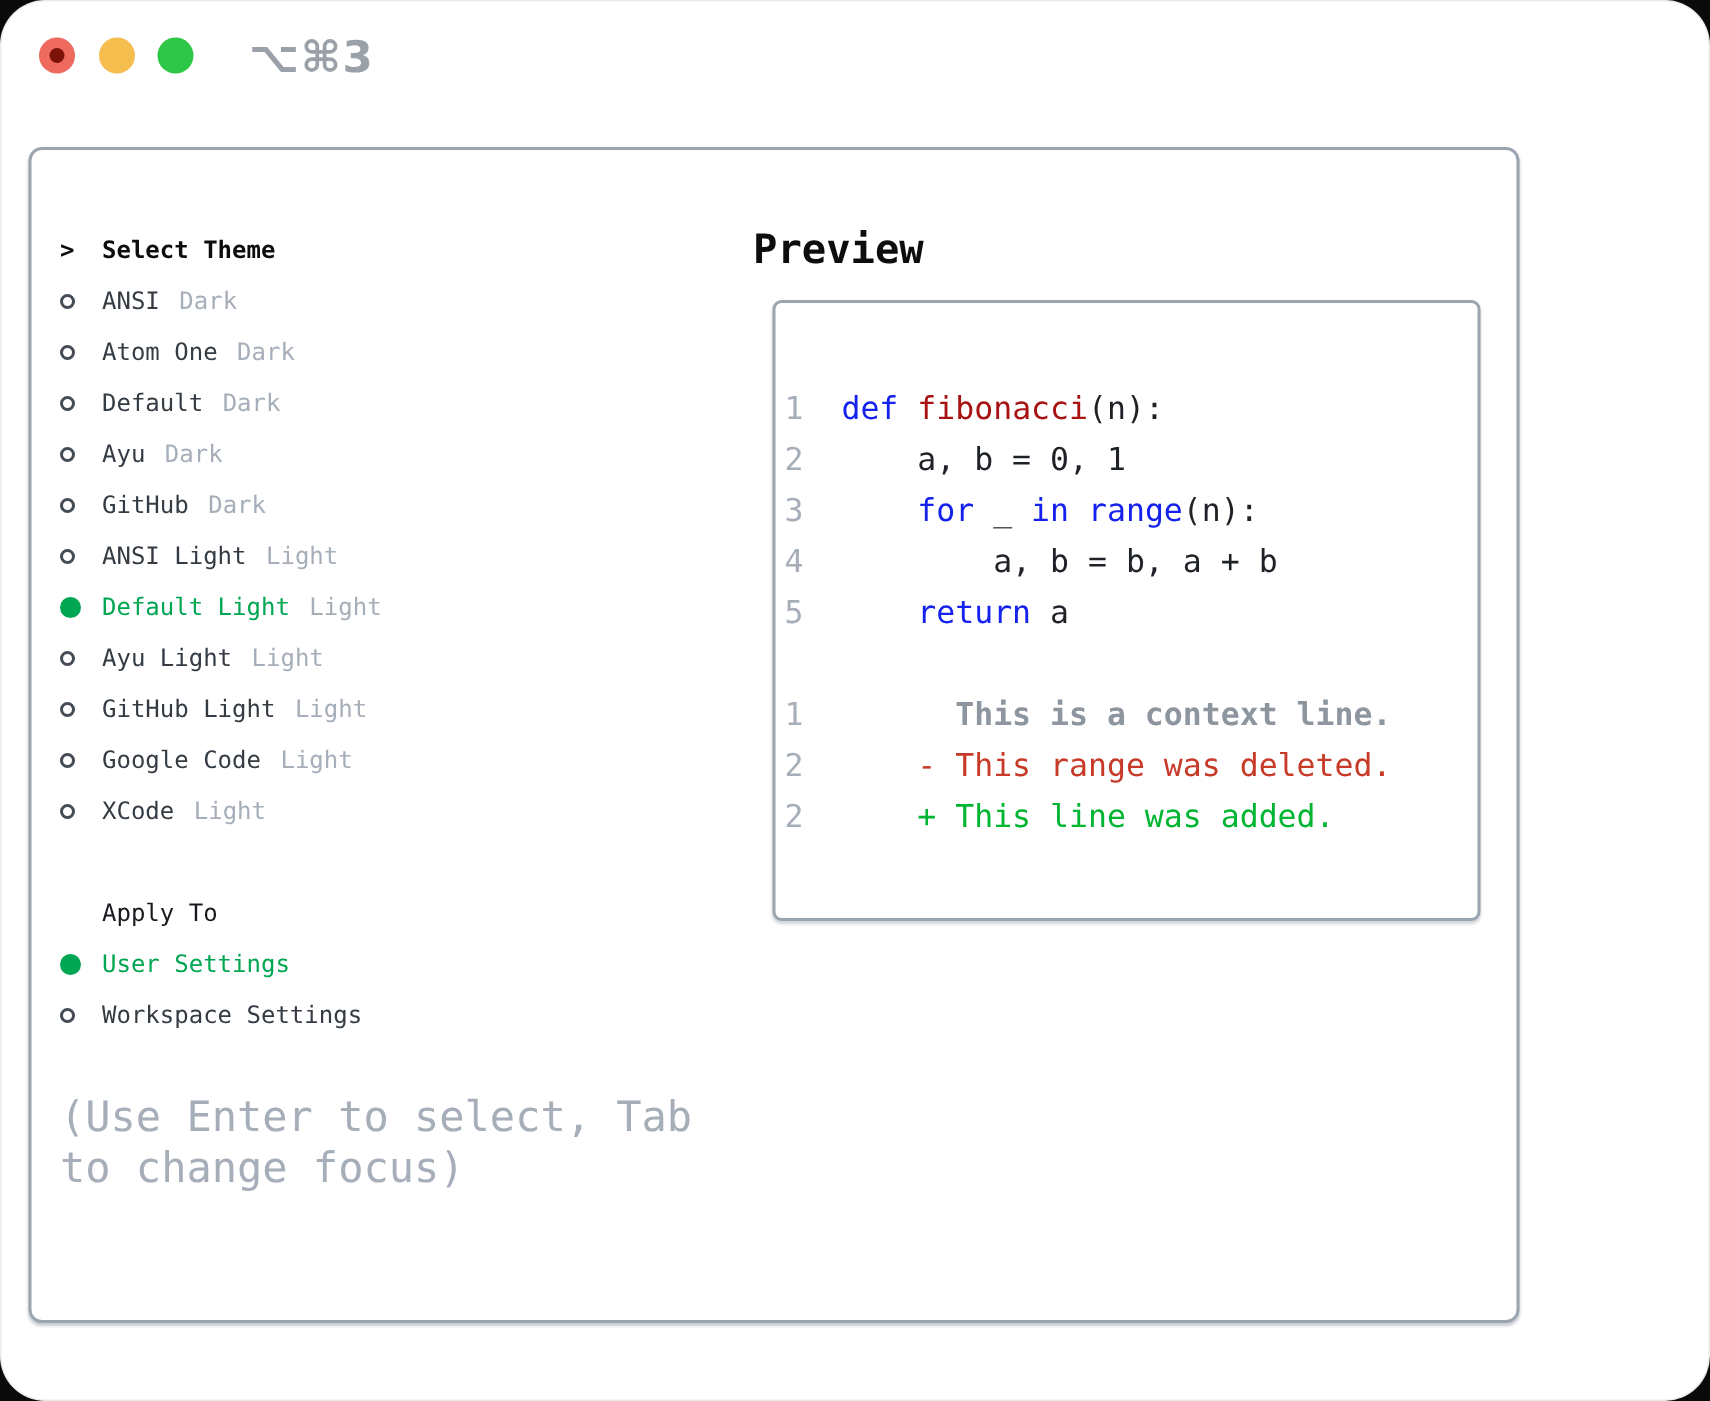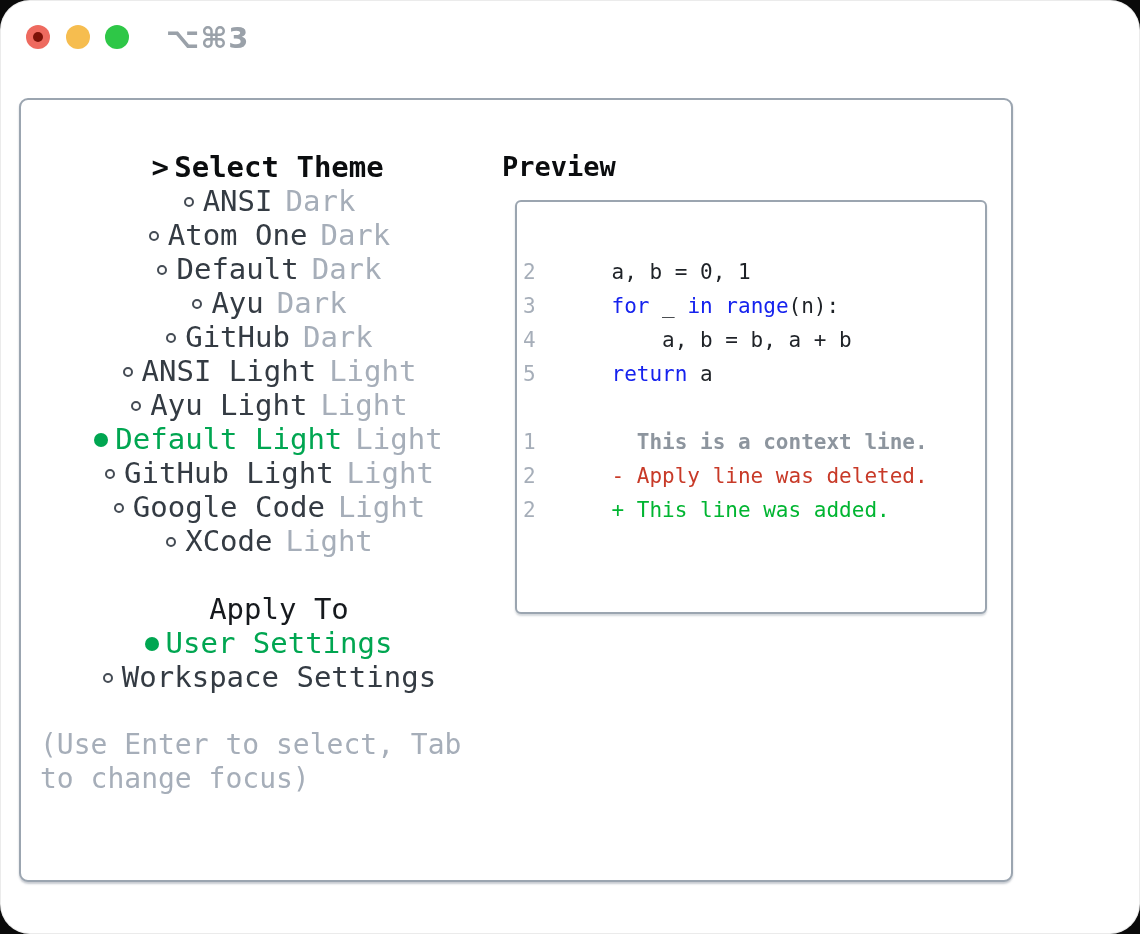--- a/index.html
+++ b/index.html
@@ -34,21 +34,21 @@
   }
   
   .panel {
     position: absolute; left: 19px; top: 98px; width: 994px; height: 784px;
     border: 2px solid var(--border-gray, #9ba5b0); border-radius: 9px;
     background: #ffffff;
     box-shadow: 0 2px 2px rgba(130,140,152,0.45);
   }
   
   .left-col { position: absolute; left: 19px; top: 50px; width: 450px; }
-  .row { height: 34px; line-height: 34px; font-size: 29px; white-space: nowrap; text-align: center; }
+  .row { height: 34px; line-height: 34px; font-size: 16px; white-space: nowrap; }
   .row.blank { height: 34px; }
   .marker-cell { display: inline-block; width: 28px; vertical-align: top; }
   .prompt { font-weight: bold; color: #0b0d0f; }
   .header-text { font-weight: bold; color: #0b0d0f; }
   .radio-ring {
     display: inline-block; width: 10px; height: 10px; border-radius: 50%;
     border: 2px solid #454c55; margin-bottom: 2px; vertical-align: middle;
   }
   .radio-dot {
     display: inline-block; width: 14px; height: 14px; border-radius: 50%;
@@ -101,47 +101,48 @@
       <div class="row">
         <span class="marker-cell prompt">&gt;</span><span class="header-text">Select Theme</span>
       </div>
       <div id="theme-items">
           <div class="row"><span class="marker-cell"><span class="radio-ring"></span></span><span class="item-name">ANSI</span><span class="item-variant">Dark</span></div>
           <div class="row"><span class="marker-cell"><span class="radio-ring"></span></span><span class="item-name">Atom One</span><span class="item-variant">Dark</span></div>
           <div class="row"><span class="marker-cell"><span class="radio-ring"></span></span><span class="item-name">Default</span><span class="item-variant">Dark</span></div>
           <div class="row"><span class="marker-cell"><span class="radio-ring"></span></span><span class="item-name">Ayu</span><span class="item-variant">Dark</span></div>
           <div class="row"><span class="marker-cell"><span class="radio-ring"></span></span><span class="item-name">GitHub</span><span class="item-variant">Dark</span></div>
           <div class="row"><span class="marker-cell"><span class="radio-ring"></span></span><span class="item-name">ANSI Light</span><span class="item-variant">Light</span></div>
+          <div class="row"><span class="marker-cell"><span class="radio-dot"></span></span><span class="item-name selected">Default Light</span><span class="item-variant">Light</span></div>
           <div class="row"><span class="marker-cell"><span class="radio-ring"></span></span><span class="item-name">Ayu Light</span><span class="item-variant">Light</span></div>
-          <div class="row"><span class="marker-cell"><span class="radio-dot"></span></span><span class="item-name selected">Default Light</span><span class="item-variant">Light</span></div>
           <div class="row"><span class="marker-cell"><span class="radio-ring"></span></span><span class="item-name">GitHub Light</span><span class="item-variant">Light</span></div>
           <div class="row"><span class="marker-cell"><span class="radio-ring"></span></span><span class="item-name">Google Code</span><span class="item-variant">Light</span></div>
           <div class="row"><span class="marker-cell"><span class="radio-ring"></span></span><span class="item-name">XCode</span><span class="item-variant">Light</span></div>
         </div>
       <div class="row blank"></div>
       <div class="row">
         <span class="marker-cell"></span><span class="apply-label">Apply To</span>
       </div>
       <div id="apply-options">
           <div class="row"><span class="marker-cell"><span class="radio-dot"></span></span><span class="item-name selected">User Settings</span></div>
           <div class="row"><span class="marker-cell"><span class="radio-ring"></span></span><span class="item-name">Workspace Settings</span></div>
         </div>
       <div class="row blank"></div>
       <div class="hint">(Use Enter to select, Tab to change focus)</div>
     </div>
 
     <div class="preview-label">Preview</div>
     <div class="preview-box">
       <div id="code-lines">
+          <div class="pline"><span class="ln">1</span><span class="tok-plain">  </span><span class="tok-kw">def</span><span class="tok-plain"> </span><span class="tok-fn">fibonacci</span><span class="tok-plain">(n):</span></div>
           <div class="pline"><span class="ln">2</span><span class="tok-plain">      a, b = 0, 1</span></div>
           <div class="pline"><span class="ln">3</span><span class="tok-plain">      </span><span class="tok-kw">for</span><span class="tok-plain"> _ </span><span class="tok-kw">in</span><span class="tok-plain"> </span><span class="tok-kw">range</span><span class="tok-plain">(n):</span></div>
           <div class="pline"><span class="ln">4</span><span class="tok-plain">          a, b = b, a + b</span></div>
           <div class="pline"><span class="ln">5</span><span class="tok-plain">      </span><span class="tok-kw">return</span><span class="tok-plain"> a</span></div>
         </div>
       <div class="pline"> </div>
       <div id="diff-lines">
           <div class="pline"><span class="ln">1</span><span class="tok-ctx">        This is a context line.</span></div>
-          <div class="pline"><span class="ln">2</span><span class="tok-del">      - Apply line was deleted.</span></div>
+          <div class="pline"><span class="ln">2</span><span class="tok-del">      - This range was deleted.</span></div>
           <div class="pline"><span class="ln">2</span><span class="tok-add">      + This line was added.</span></div>
         </div>
     </div>
   </div>
 </div>
 
 </body></html>

